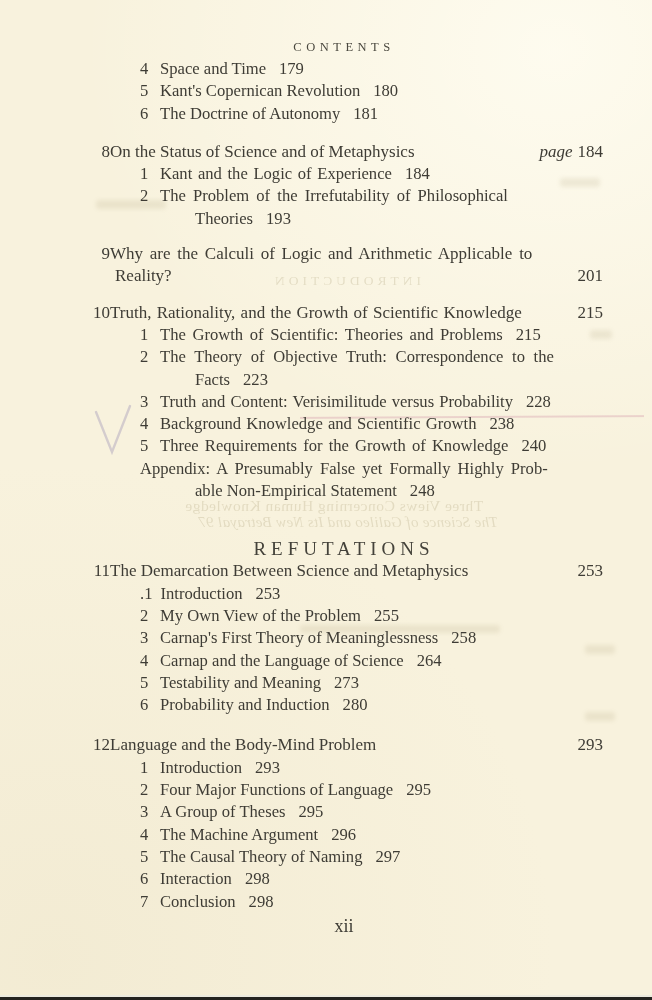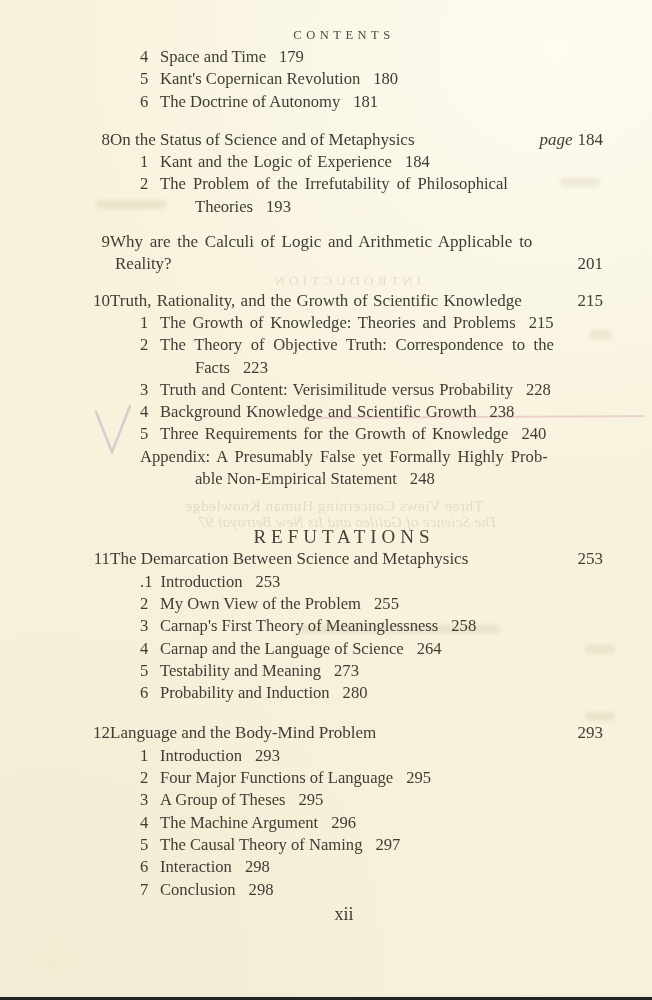--- a/index.html
+++ b/index.html
@@ -20,21 +20,21 @@
     background:
       radial-gradient(120% 70% at 85% 5%, rgba(255,253,242,.85), rgba(255,253,242,0) 60%),
       radial-gradient(140% 90% at 8% 96%, rgba(236,227,199,.45), rgba(236,227,199,0) 55%),
       var(--paper);
     color:var(--ink);
   }
   .bottom-edge-light{position:absolute;left:0;right:0;bottom:3px;height:2px;background:#eceade;}
   .bottom-edge-dark{position:absolute;left:0;right:0;bottom:0;height:3px;background:#24231f;}
 
   .content{
-    position:absolute;left:85px;top:4px;width:518px;
+    position:absolute;left:85px;top:16px;width:518px;
     padding-top:20px;
   }
   .page-header{
     text-align:center;height:22px;line-height:22px;
     font-size:12.5px;letter-spacing:4.5px;color:#4a483f;
   }
   .row{position:relative;line-height:22.3px;font-size:17px;white-space:nowrap;}
   .row.sub,.row.cont-sub,.row.sub-flush{font-size:16.6px;}
   .row.chapter{display:flex;}
   .chapter .num{width:25px;text-align:right;flex:none;}
@@ -115,21 +115,21 @@
           <span class="num">9</span>
           <span class="text">Why are the Calculi of Logic and Arithmetic Applicable to</span>
         </div>
         <div class="row cont-chapter"><span class="text">Reality?</span><span class="pg-right">201</span></div>
         <div class="gap" style="height: 14px;"></div>
         <div class="row chapter" style="word-spacing: 1px;">
           <span class="num">10</span>
           <span class="text">Truth, Rationality, and the Growth of Scientific Knowledge</span>
           <span class="pg-right">215</span>
         </div>
-        <div class="row sub" style="word-spacing: 2.5px;"><span class="num">1</span><span class="text">The Growth of Knowledge: Theories and Problems</span><span class="pg-inline">215</span></div>
+        <div class="row sub" style="word-spacing: 2.5px;"><span class="num">1</span><span class="text">The Growth of Scientific: Theories and Problems</span><span class="pg-inline">215</span></div>
         <div class="row sub" style="word-spacing: 4.5px;"><span class="num">2</span><span class="text">The Theory of Objective Truth: Correspondence to the</span></div>
         <div class="row cont-sub"><span class="text">Facts</span><span class="pg-inline">223</span></div>
         <div class="row sub" style="word-spacing: 1px;"><span class="num">3</span><span class="text">Truth and Content: Verisimilitude versus Probability</span><span class="pg-inline">228</span></div>
         <div class="row sub" style="word-spacing: 1px;"><span class="num">4</span><span class="text">Background Knowledge and Scientific Growth</span><span class="pg-inline">238</span></div>
         <div class="row sub" style="word-spacing: 2px;"><span class="num">5</span><span class="text">Three Requirements for the Growth of Knowledge</span><span class="pg-inline">240</span></div>
         <div class="row sub-flush" style="word-spacing: 3px;"><span class="text">Appendix: A Presumably False yet Formally Highly Prob-</span></div>
         <div class="row cont-sub"><span class="text">able Non-Empirical Statement</span><span class="pg-inline">248</span></div>
         <div class="section-heading">REFUTATIONS</div>
         <div class="row chapter">
           <span class="num">11</span>

